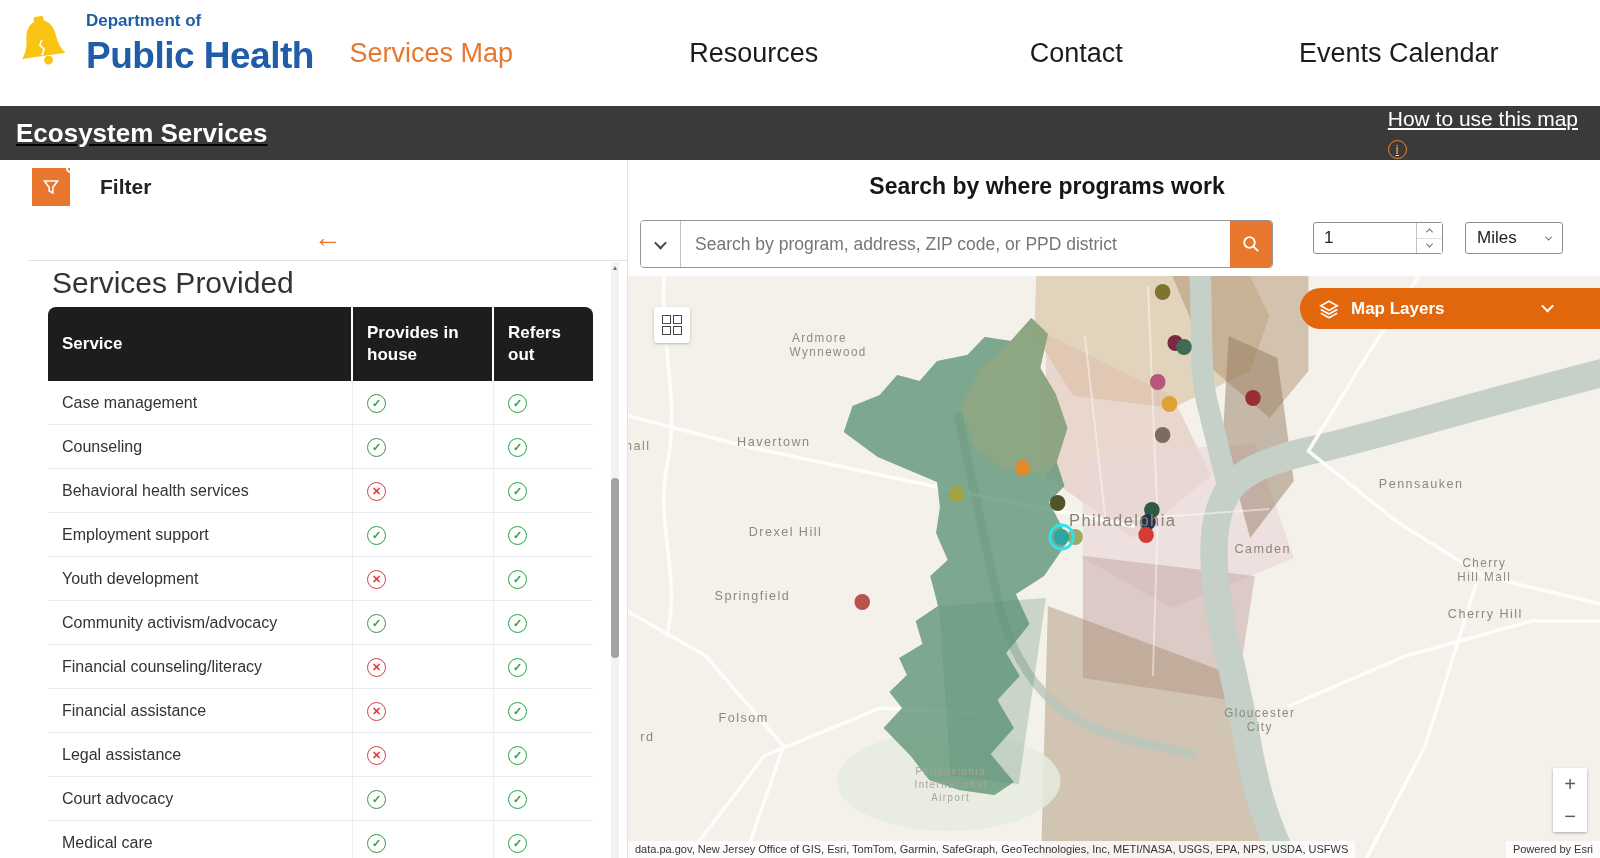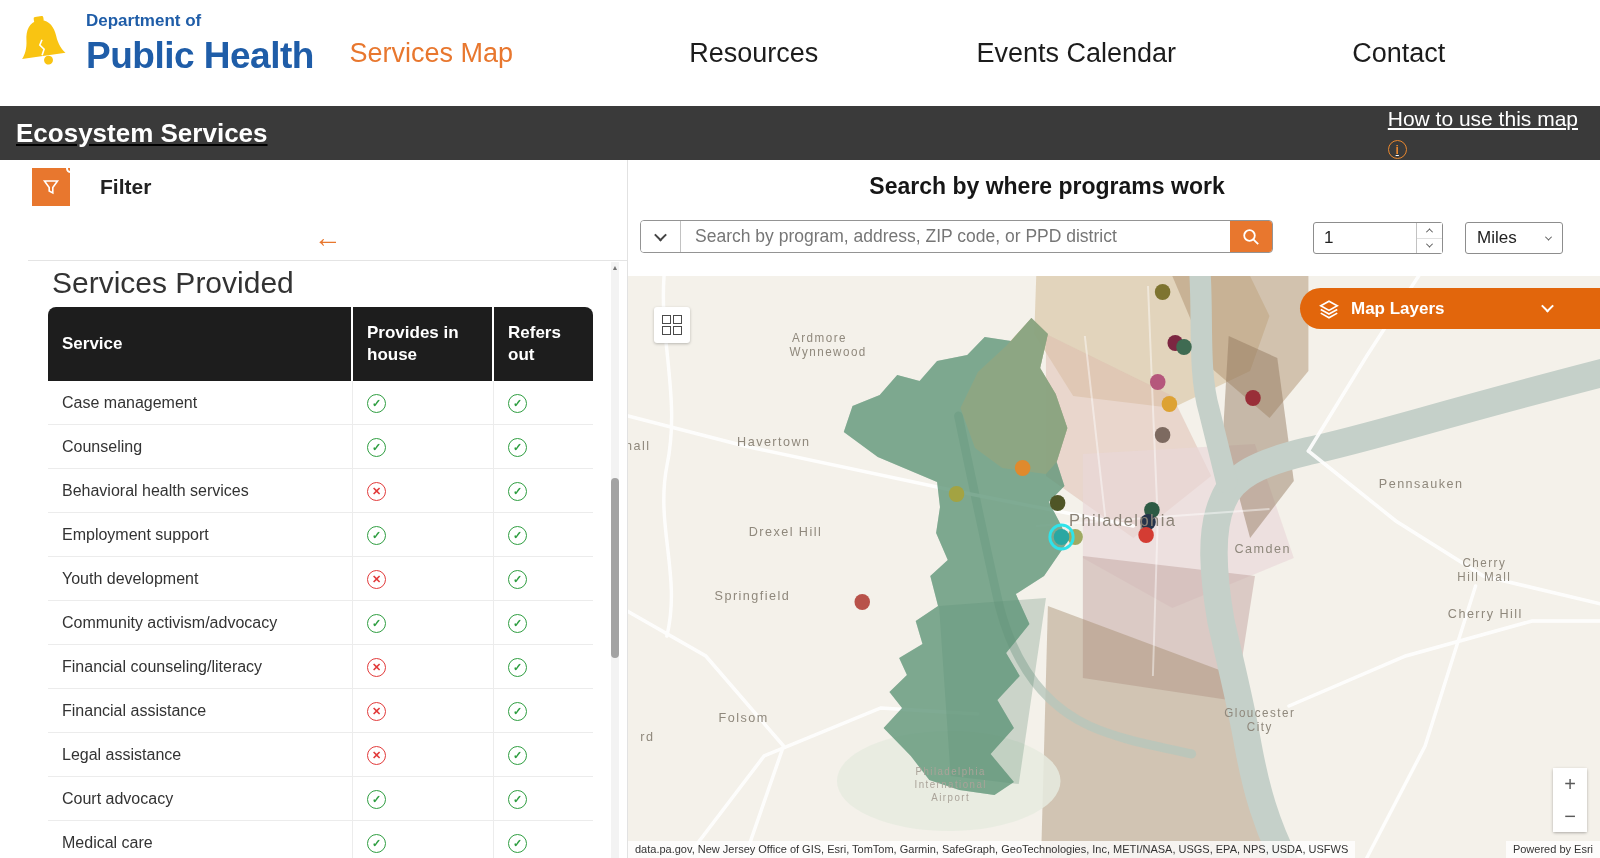--- a/index.html
+++ b/index.html
@@ -46,21 +46,21 @@
   .icon-check { border:1.7px solid #2f9e41; color:#2f9e41; }
   .icon-cross { border:1.7px solid #e23b3b; color:#e23b3b; }
 
   .scroll-track { position:absolute; right:8px; top:102px; bottom:0; width:8px; background:#f3f3f3; }
   .scroll-arrow { position:absolute; top:2px; left:0; width:8px; text-align:center; font-size:7px; color:#777; }
   .scroll-thumb { position:absolute; top:216px; left:0; width:8px; height:180px; background:#a3a3a3; border-radius:4px; cursor:pointer; }
 
   
   .search-heading { position:absolute; top:13px; left:0; width:838px; text-align:center; font-size:23px; font-weight:700; color:#161616; }
   .search-row { position:absolute; top:60px; left:0; right:0; height:46px; }
-  .search-box { position:absolute; left:12px; width:633px; height:33px; border:1px solid #949494; border-radius:4px; background:#fff; display:flex; overflow:hidden; }
+  .search-box { position:absolute; left:12px; width:633px; height:48px; border:1px solid #949494; border-radius:4px; background:#fff; display:flex; overflow:hidden; }
   .dd-btn { width:40px; background:#fff; border:none; border-right:1px solid #c2c2c2; display:grid; place-items:center; cursor:pointer; }
   .search-input { flex:1; border:none; outline:none; font-size:17.5px; color:#333; padding:0 14px; font-family:"Liberation Sans", sans-serif; }
   .search-input::placeholder { color:#767676; }
   .search-btn { width:42px; background:#e8772e; border:none; display:grid; place-items:center; cursor:pointer; }
   .num-input { position:absolute; left:685px; top:2px; width:130px; height:32px; border:1px solid #8d8d8d; border-radius:3px; background:#fff; display:flex; }
   .num-value { flex:1; font-size:17px; color:#222; padding-left:10px; line-height:30px; }
   .spinner { width:26px; border-left:1px solid #c2c2c2; display:flex; flex-direction:column; }
   .spin-btn { flex:1; background:#fff; border:none; display:grid; place-items:center; cursor:pointer; }
   .spin-btn + .spin-btn { border-top:1px solid #e0e0e0; }
   .unit-select { position:absolute; left:837px; top:2px; width:98px; height:32px; border:1px solid #8d8d8d; border-radius:3px; background:#fff; display:flex; align-items:center; justify-content:space-between; padding:0 11px; font-size:17px; color:#222; cursor:pointer; }
@@ -97,22 +97,22 @@
       </g>
     </svg>
     <div class="logo-text">
       <span class="logo-line1">Department of</span>
       <span class="logo-line2">Public Health</span>
     </div>
   </div>
   <nav class="nav-items">
       <a class="nav-item active">Services Map</a>
       <a class="nav-item">Resources</a>
+      <a class="nav-item">Contact</a>
       <a class="nav-item">Events Calendar</a>
-      <a class="nav-item">Contact</a>
     </nav>
 </header>
 
 <div class="page-header">
   <h1 class="page-title">Ecosystem Services</h1>
   <a class="help-link">
     <span>How to use this map</span>
     <i class="info-icon">i</i>
   </a>
 </div>

